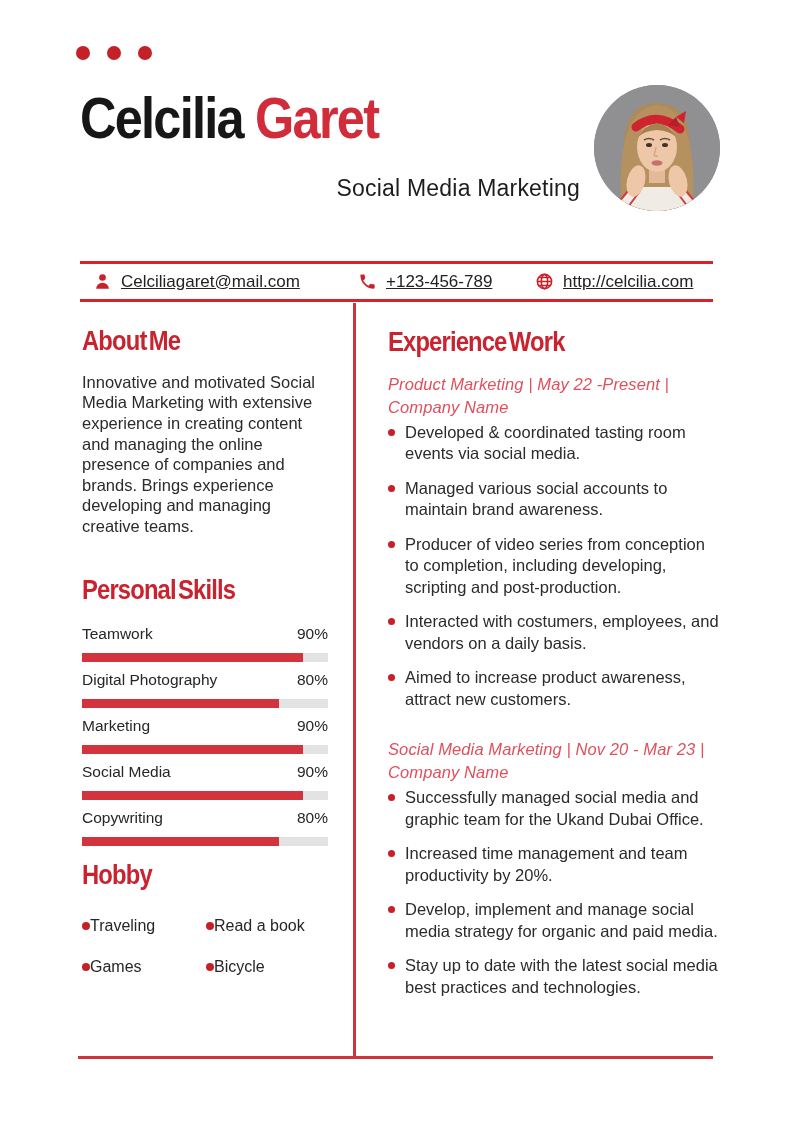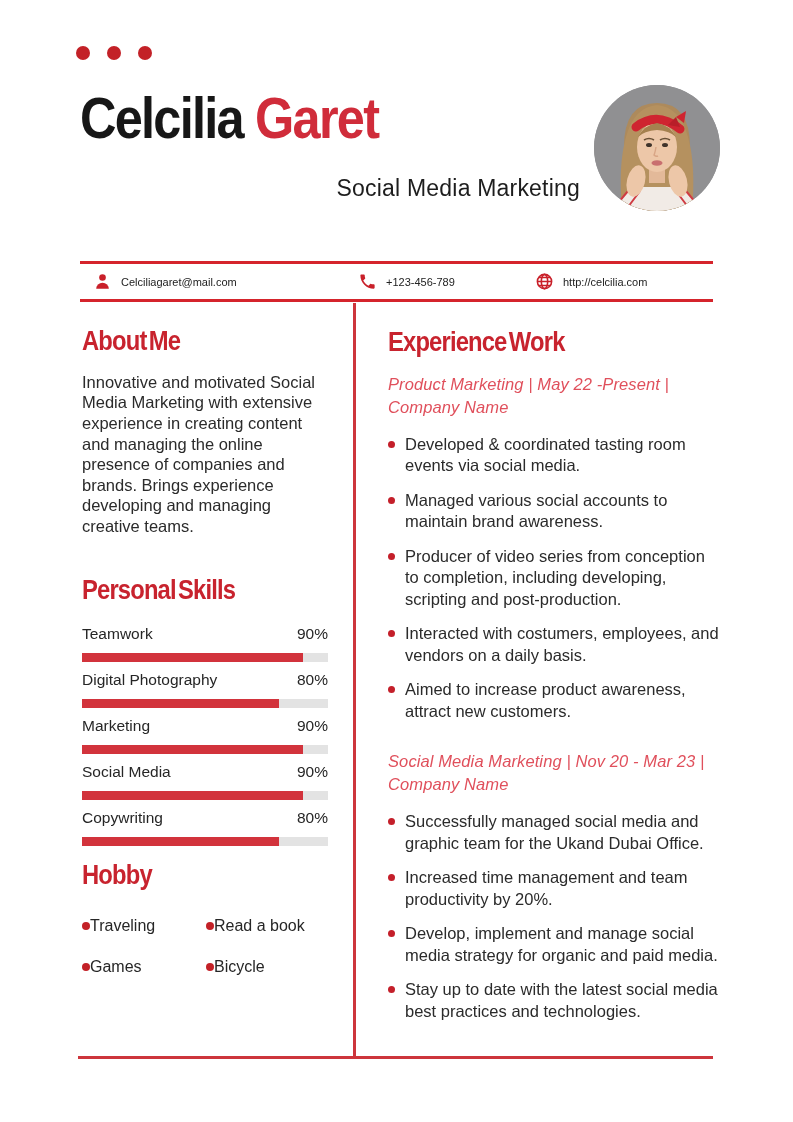--- a/index.html
+++ b/index.html
@@ -30,21 +30,21 @@
     border-radius:50%;overflow:hidden;background:var(--photo-bg);
   }
   .photo svg{display:block;width:100%;height:100%;}
   
   .contact-bar{
     position:absolute;left:80px;top:261px;width:633px;height:41px;
     border-top:3px solid #d5242c;border-bottom:3px solid #d5242c;
   }
   .contact-item{position:absolute;top:0;height:35px;display:flex;align-items:center;gap:9px;}
   .contact-item.email{left:13px;} .contact-item.phone{left:278px;} .contact-item.web{left:455px;}
-  .contact-item span{font-size:11px;color:#222;}
+  .contact-item span{font-size:17px;color:#222;text-decoration:underline;}
   .cicon{width:19px;height:19px;flex:0 0 auto;}
   
   .main{position:absolute;left:80px;top:303px;width:633px;height:753px;}
   .v-divider{position:absolute;left:273px;top:0;width:2.5px;height:753px;background:var(--line-red);}
   .bottom-line{position:absolute;left:-2px;top:753px;width:635px;height:2.5px;background:var(--line-red);}
   .col-left{position:absolute;left:2px;top:0;width:246px;}
   .col-right{position:absolute;left:308px;top:0;width:335px;}
   h2.sec{
     font-size:28px;font-weight:800;color:var(--accent-red);
     letter-spacing:-1px;word-spacing:-4px;line-height:1.1;
@@ -62,21 +62,21 @@
   .hobby-list{margin-top:26px;display:grid;grid-template-columns:124px 1fr;row-gap:23px;}
   .hobby-item{display:flex;align-items:center;font-size:16px;color:#262626;}
   .hobby-item .hdot{width:8px;height:8px;border-radius:50%;background:#c32127;flex:0 0 auto;}
   
   .exp-title{margin-top:24px;}
   .job-meta{
     margin-top:15px;font-size:16.5px;font-style:italic;line-height:23px;
     color:var(--meta-red);letter-spacing:.1px;
   }
   .job2 .job-meta{margin-top:28px;}
-  ul.bullets{margin-top:15px;list-style:none;}
+  ul.bullets{margin-top:3px;list-style:none;}
   ul.bullets li{
     position:relative;padding-left:17px;margin-bottom:13px;
     font-size:16.5px;line-height:21.5px;color:#2b2b2b;
   }
   ul.bullets li::before{
     content:"";position:absolute;left:0;top:7px;width:7px;height:7px;
     border-radius:50%;background:#c41f2a;
   }
 </style>
 </head>

